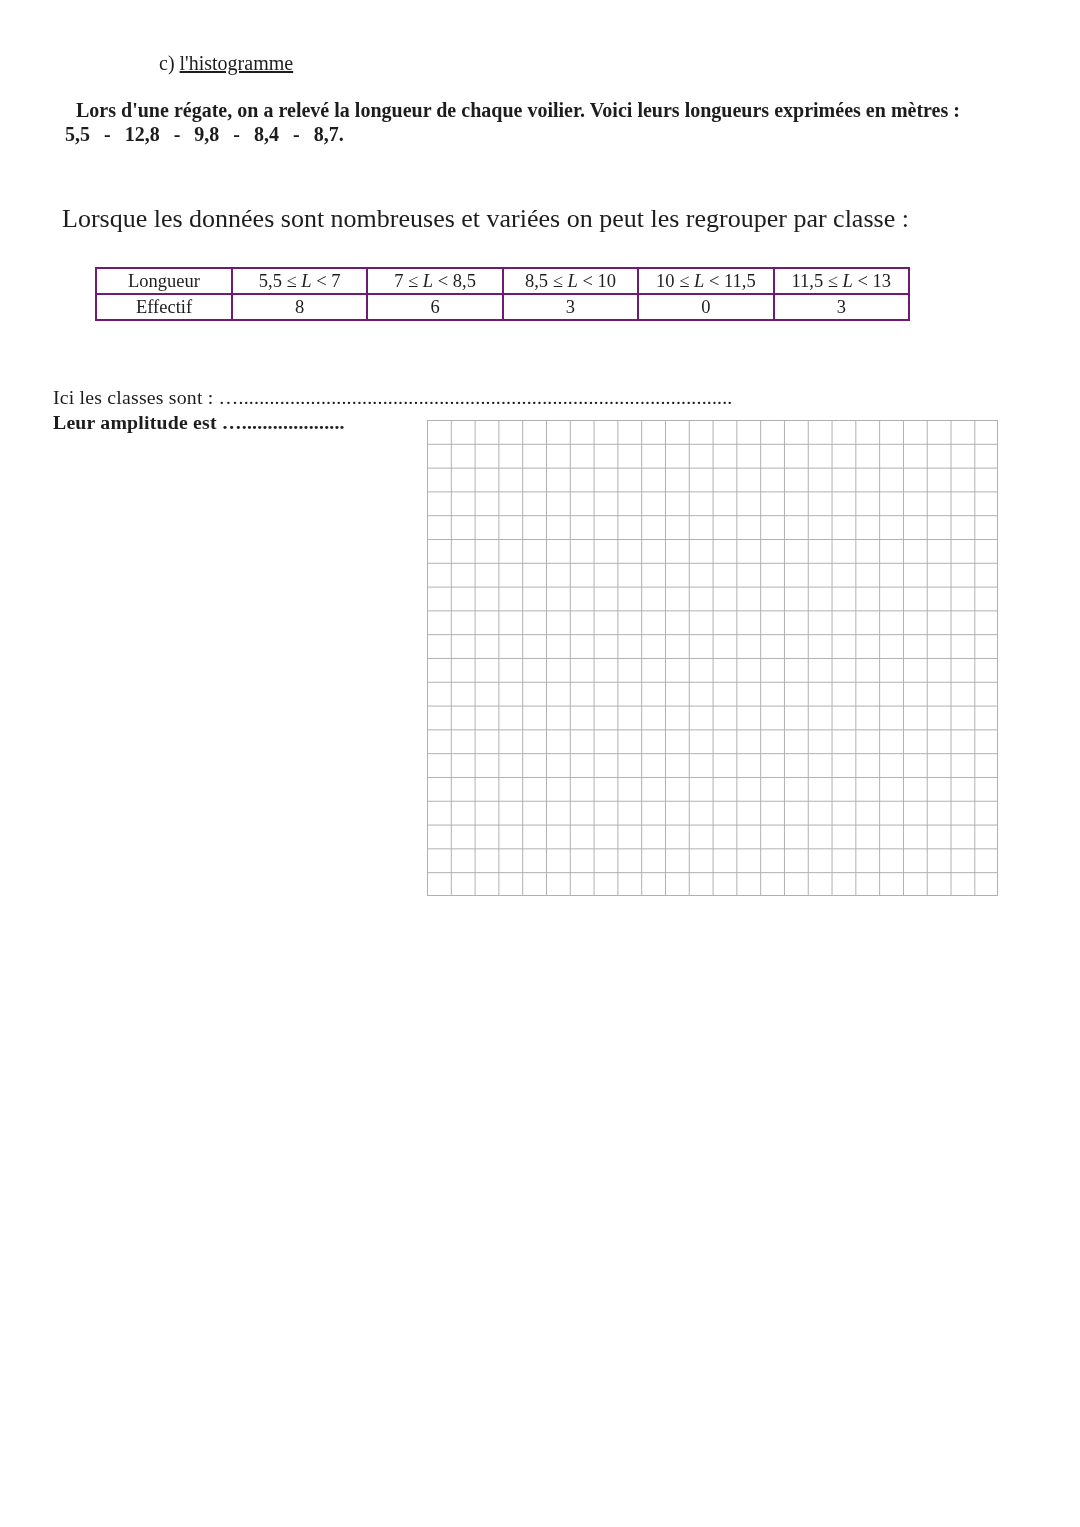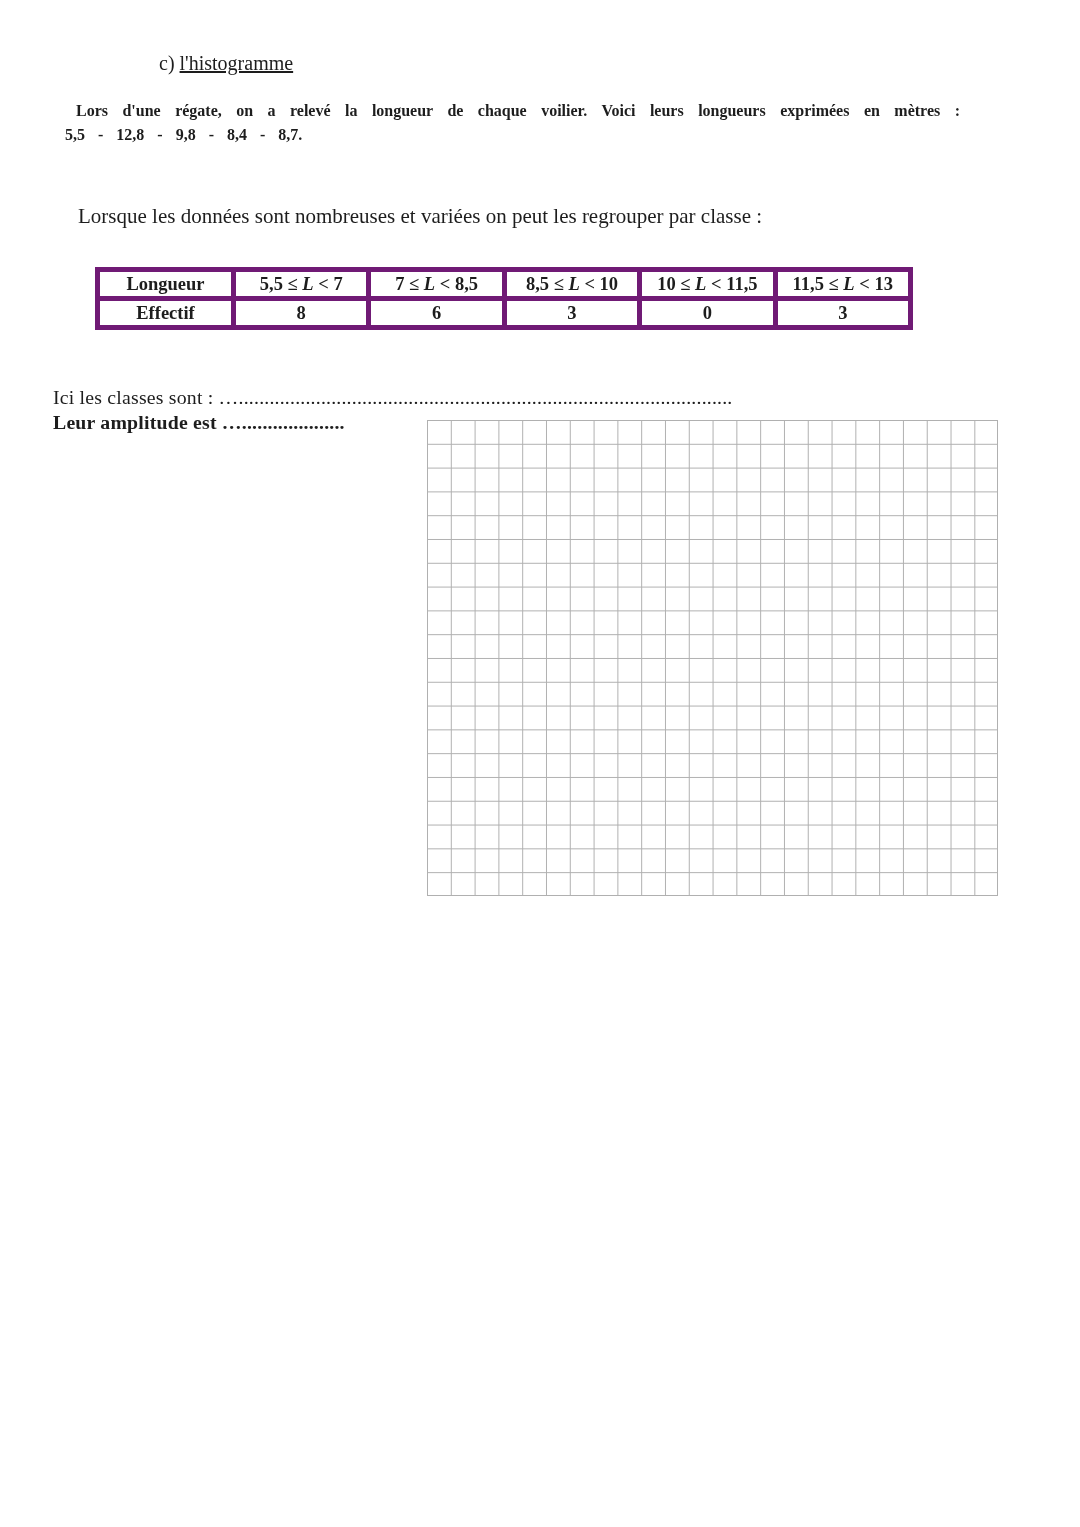--- a/index.html
+++ b/index.html
@@ -14,51 +14,50 @@
     position: absolute;
     left: 115px; top: 52px;
     font-size: 20px;
     margin-left: 44px;
   }
   .section-heading .underlined { text-decoration: underline; }
   .intro {
     position: absolute;
     left: 65px; top: 99px;
     width: 895px;
-    font-size: 16px;
+    font-size: 20px;
     font-weight: bold;
     line-height: 23.5px;
   }
   .intro .line { text-align: left; }
   .intro .just { text-align-last: justify; }
   .intro .l1 { text-indent: 11px; }
   .intro .l3 { word-spacing: 9px; }
   .grouping-note {
     position: absolute;
-    left: 78px; top: 204px;
-    font-size: 21px;
+    left: 62px; top: 204px;
+    font-size: 26px;
   }
   table.class-table {
     position: absolute;
     left: 95px; top: 267px;
     width: 813px;
     border-collapse: collapse;
     table-layout: fixed;
   }
   table.class-table td {
-    border: 5px solid #701a75;
+    border: 2px solid #701a75;
     height: 22px;
     line-height: 22px;
     padding: 1px 0;
     text-align: center;
     vertical-align: middle;
     font-size: 18.5px;
     overflow: hidden;
     white-space: nowrap;
-    font-weight: bold;
   }
   .math-var { font-style: italic; }
   .fill-line {
     position: absolute;
     left: 53px;
     font-size: 19.8px;
     white-space: nowrap;
     letter-spacing: 0.2px;
   }
   .fill-line.classes { top: 386px; }

